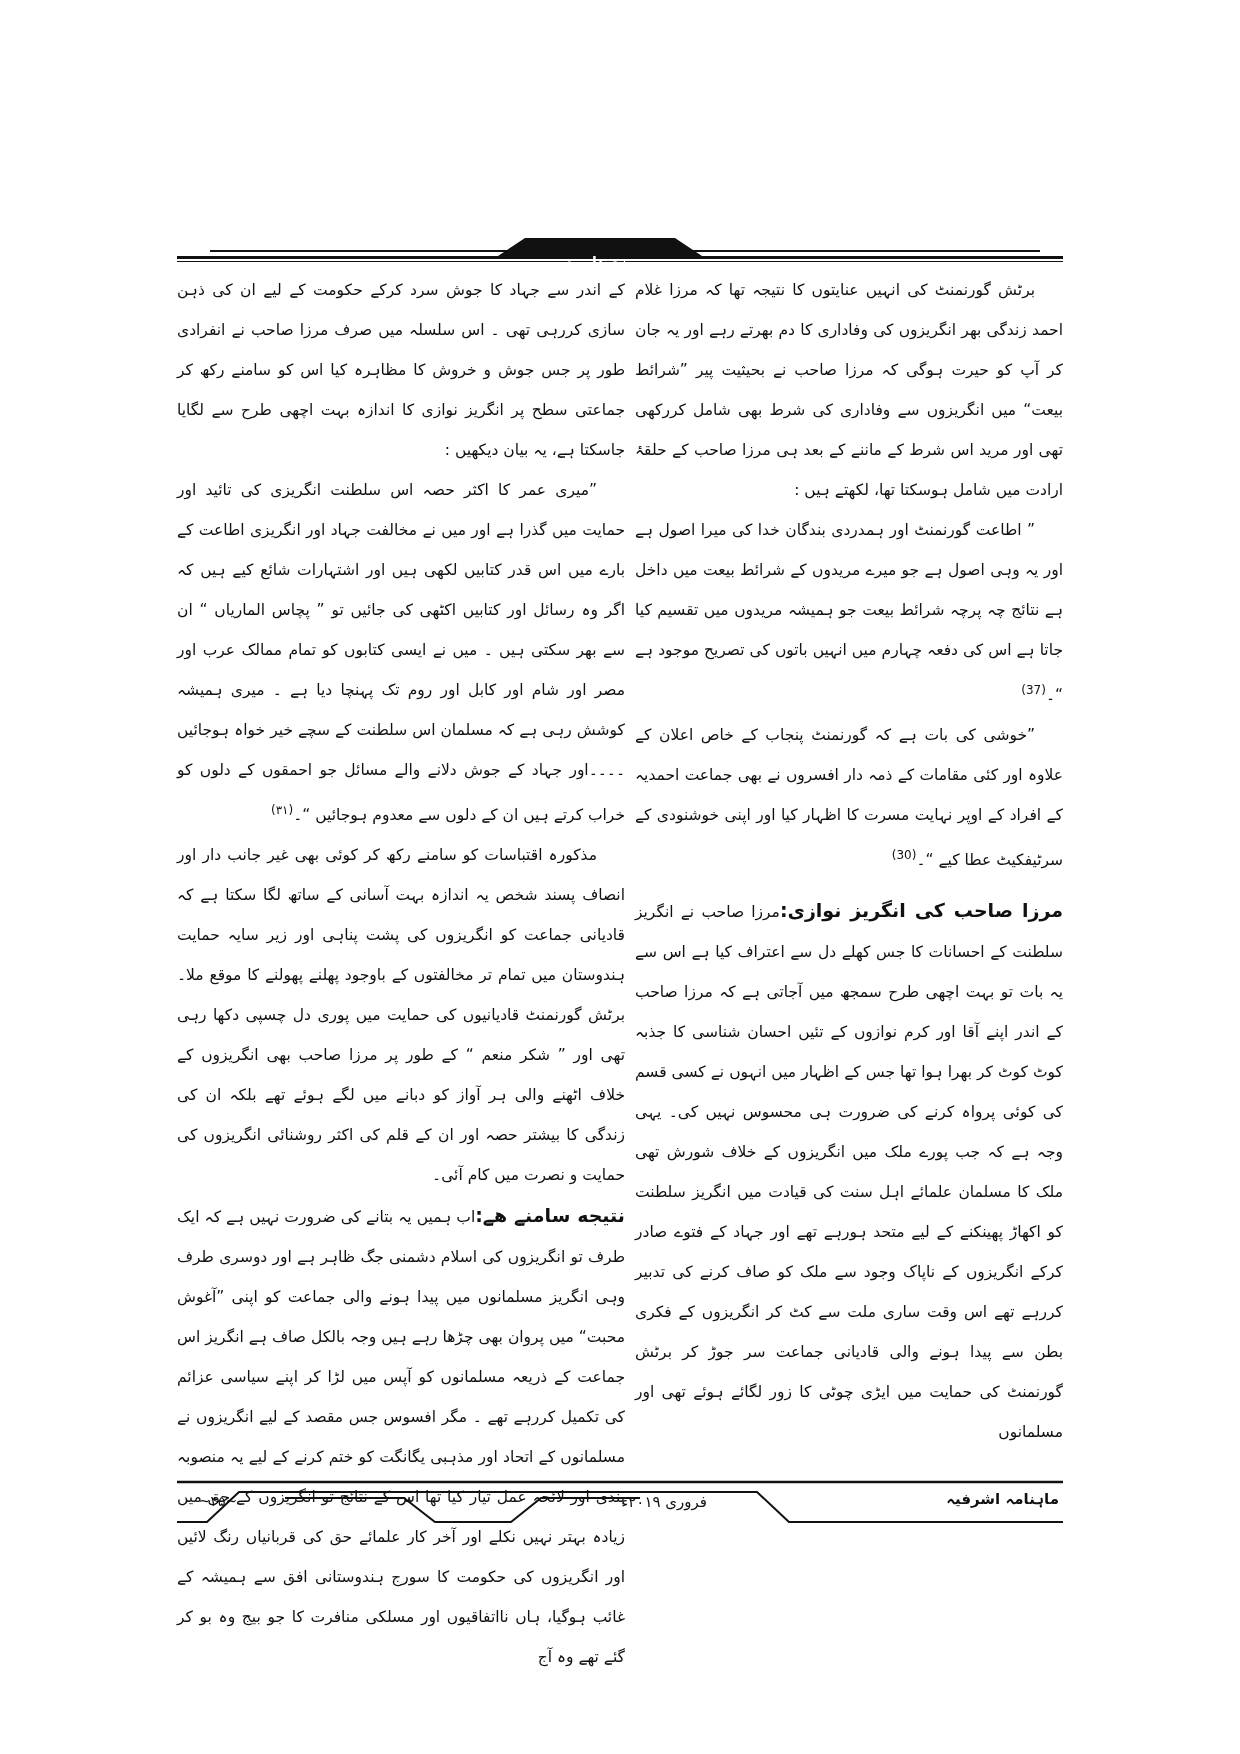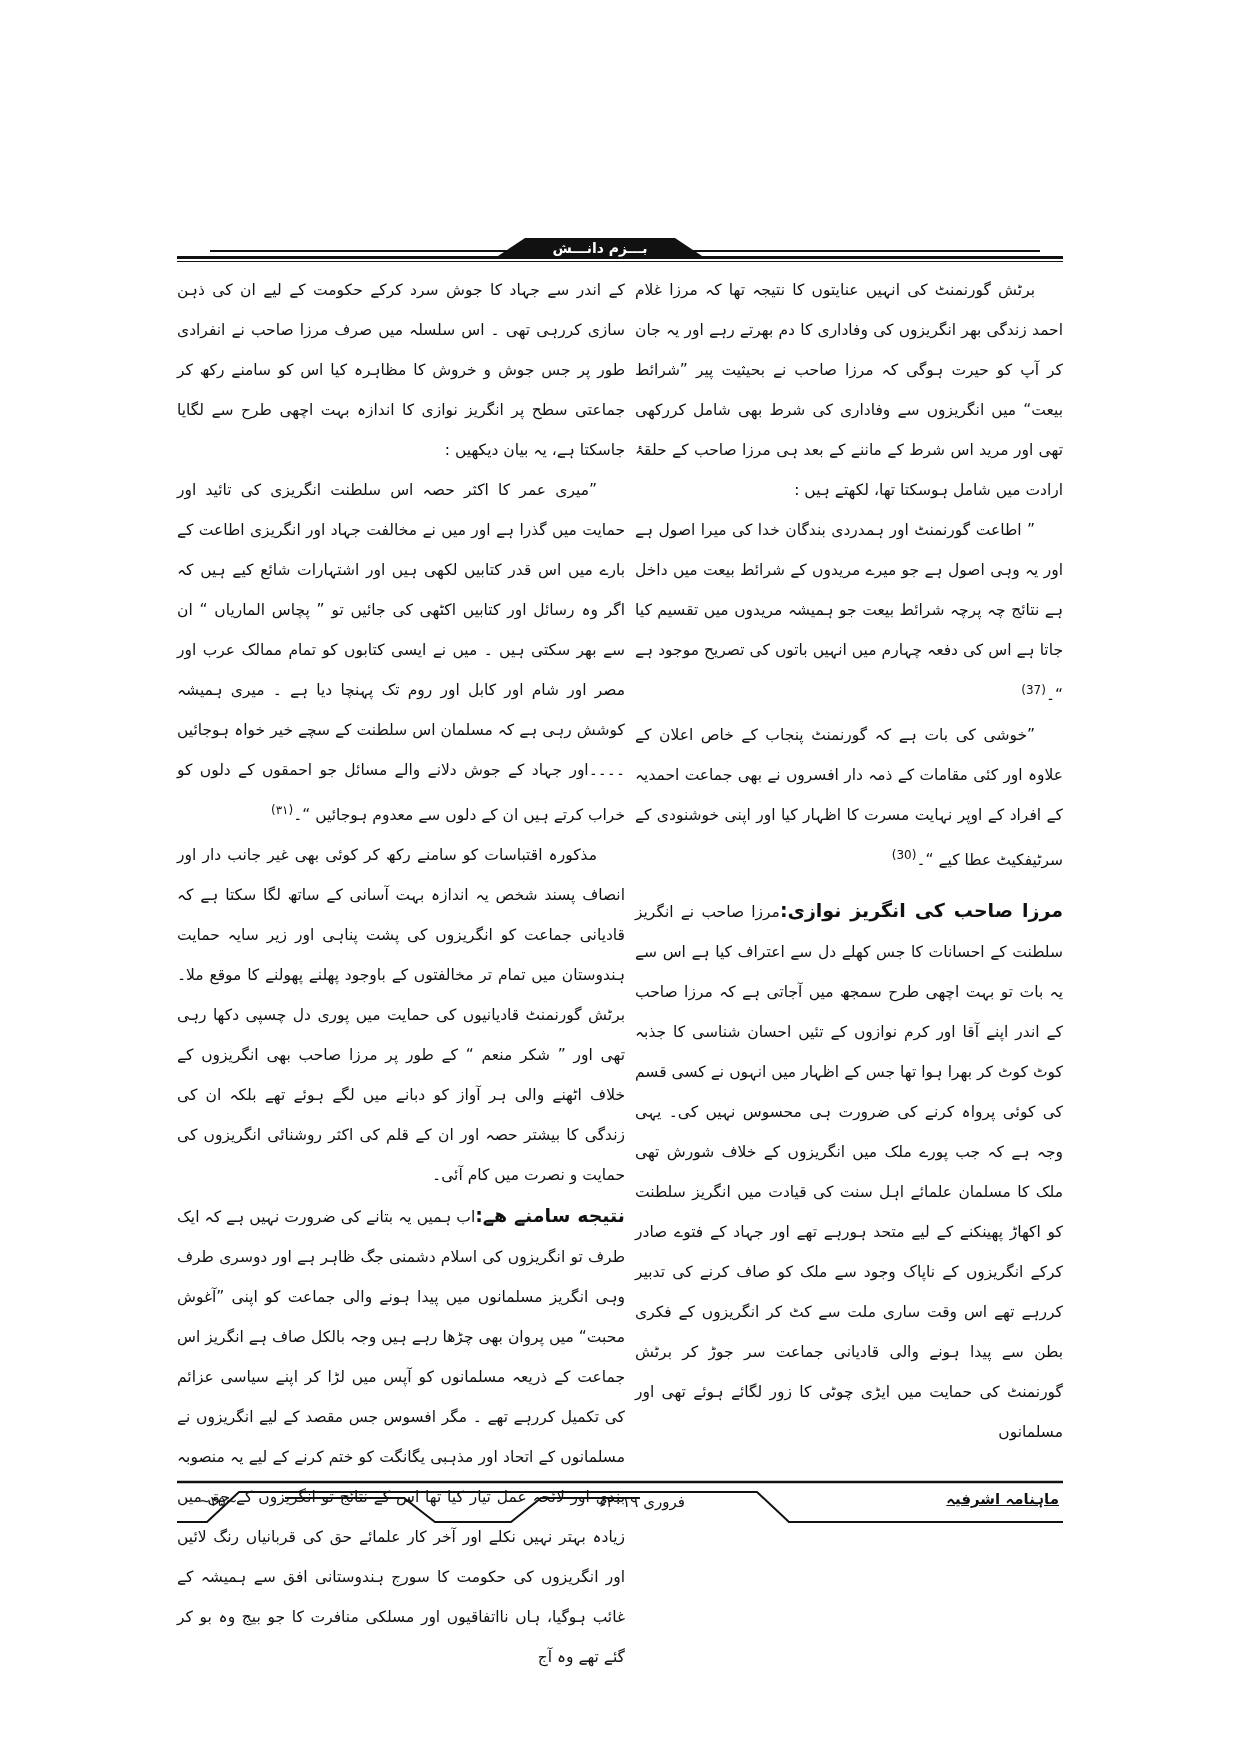--- a/index.html
+++ b/index.html
@@ -4,36 +4,36 @@
 <style>
   html, body { margin: 0; padding: 0; background: #ffffff; }
   body { width: 1240px; height: 1754px; position: relative; overflow: hidden; font-family: "DejaVu Sans", sans-serif; color: #111; }
 
   .header { position: absolute; left: 177px; top: 236px; width: 886px; height: 30px; }
   .header .top-line { position: absolute; left: 33px; right: 23px; top: 14px; height: 2px; background: #111; }
   .header .bot-line1 { position: absolute; left: 0; right: 0; top: 20px; height: 3px; background: #111; }
   .header .bot-line2 { position: absolute; left: 0; right: 0; top: 25px; height: 1px; background: #111; }
   .header .tab { position: absolute; left: 318px; top: 0; width: 210px; height: 24px; }
   .header .tab svg { position: absolute; left: 0; top: 0; }
-  .header .tab .title { position: absolute; left: 0; right: 0; top: 4px; text-align: center; color: #fff; font-weight: bold; font-size: 14px; direction: rtl; letter-spacing: 2px; }
+  .header .tab .title { position: absolute; left: 0; right: 0; top: 18px; text-align: center; color: #fff; font-weight: bold; font-size: 14px; direction: rtl; letter-spacing: 2px; }
 
   .columns { position: absolute; left: 177px; top: 270px; width: 886px; height: 1200px; }
   .col { position: absolute; top: 0; width: 440px; direction: rtl; text-align: justify; font-family: "DejaVu Sans", sans-serif; font-size: 15.5px; line-height: 40px; }
   .col.right { right: 0; width: 428px; }
   .col.left { left: 0; width: 448px; }
   .col p { margin: 0; }
   .col .indent { text-indent: 28px; }
   .col .heading { font-weight: bold; font-size: 19px; }
   .col .ref { font-size: 12px; vertical-align: super; }
 
   .footer { position: absolute; left: 177px; top: 1480px; width: 886px; height: 44px; }
   .footer svg { position: absolute; left: 0; top: 0; }
-  .footer .date { position: absolute; left: 400px; top: 13px; width: 130px; text-align: center; direction: rtl; font-size: 15px; }
+  .footer .date { position: absolute; left: 400px; top: 13px; width: 130px; text-align: right; direction: rtl; font-size: 15px; }
   .footer .page-num { position: absolute; left: 4px; top: 13px; width: 50px; text-align: center; font-size: 14px; direction: rtl; margin-left: 12px; }
-  .footer .mag { position: absolute; right: 4px; top: 10px; width: 130px; text-align: right; direction: rtl; font-size: 15px; font-weight: bold; text-decoration: underline; }
+  .footer .mag { position: absolute; right: 4px; top: 10px; width: 130px; text-align: right; direction: rtl; font-size: 15px; font-weight: bold; }
 </style>
 </head>
 <body>
 
 <div class="header">
   <div class="top-line"></div>
   <div class="bot-line1"></div>
   <div class="bot-line2"></div>
   <div class="tab">
     <svg width="210" height="24" viewBox="0 0 210 24">

